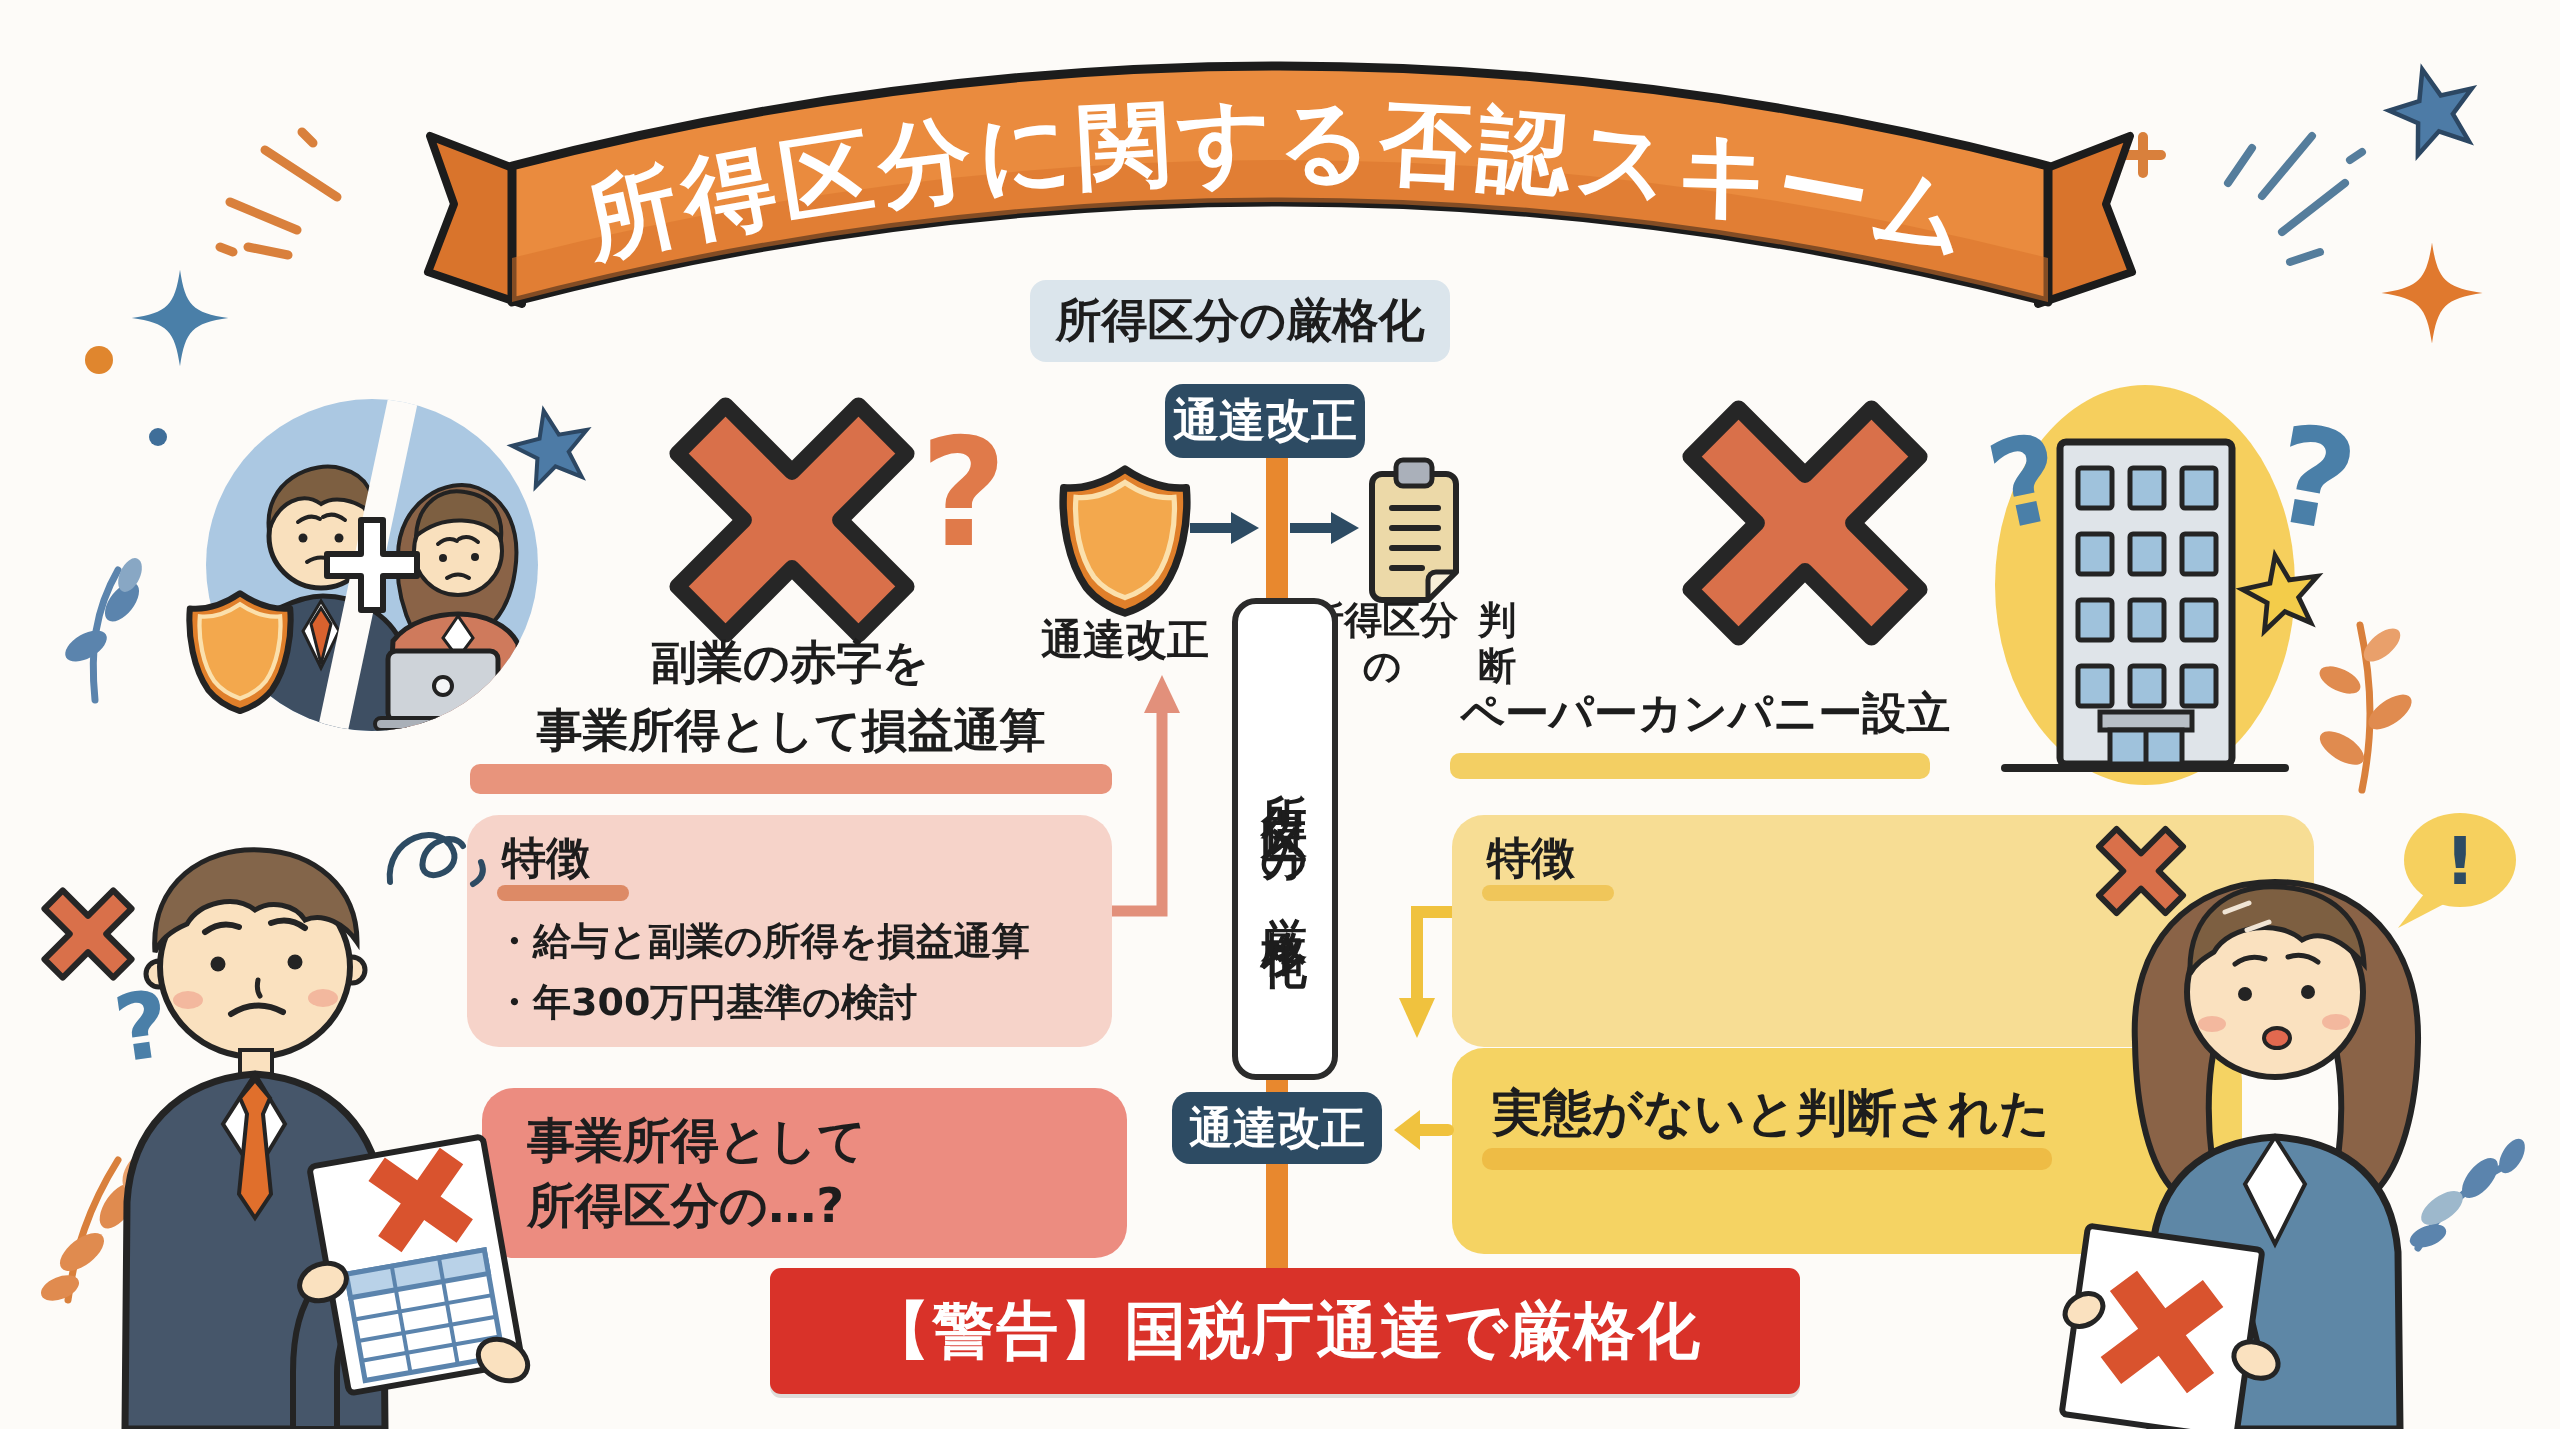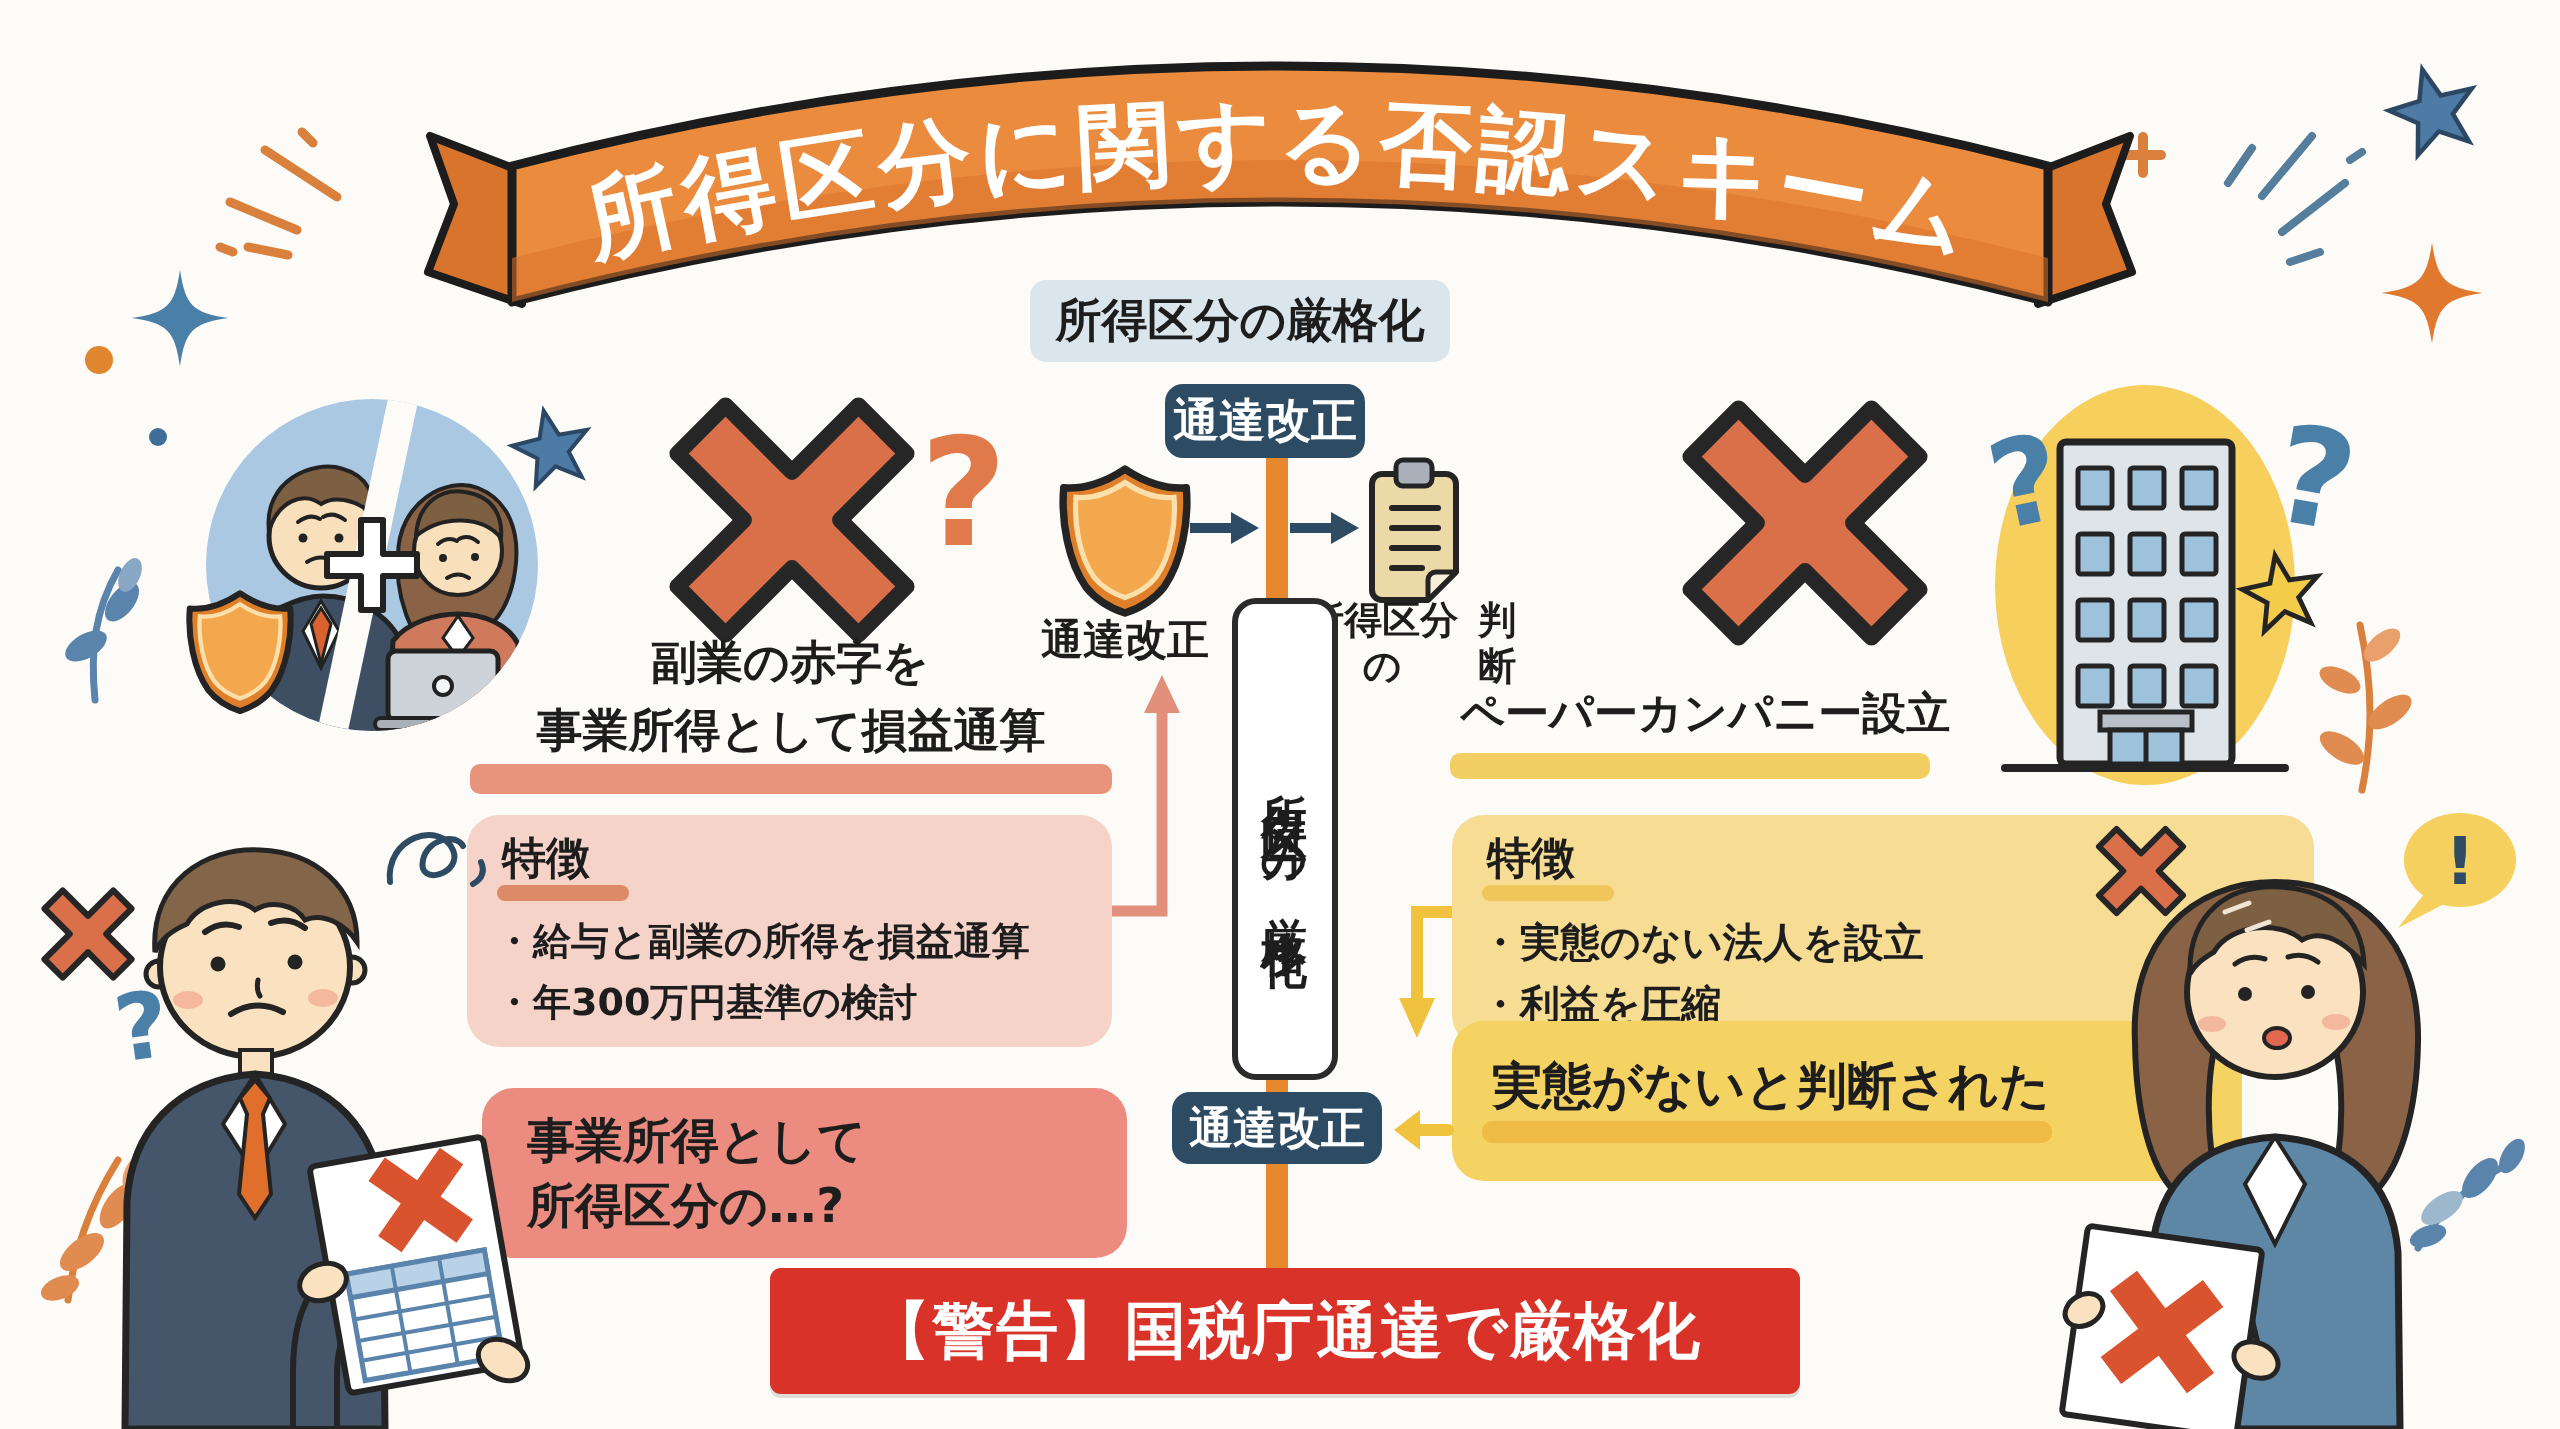--- a/index.html
+++ b/index.html
@@ -273,36 +273,32 @@
 <svg class="abs z2" style="left:1688px;top:406px" width="234" height="234" viewBox="-117 -117 234 234">
   <use href="#xshape" fill="#d9704a" stroke="#262626" stroke-width="16"></use>
 </svg>
 
 <div class="abs heading-underline z1" style="left:1450px;top:753px;width:480px;height:26px;background:#f3cf63"></div>
 <div class="abs jp z2" style="left:1460px;top:684px;font-size:44px">ペーパーカンパニー設立</div>
 
 <div class="abs softbox z2" style="left:1452px;top:815px;width:862px;height:232px;background:#f7dd94">
   <div class="jp" style="position:absolute;left:35px;top:14px;font-size:44px">特徴</div>
   <div class="heading-underline" style="position:absolute;left:30px;top:70px;width:132px;height:16px;background:#f0c65a"></div>
-  <div class="jp" style="position:absolute;left:28px;top:96px;font-size:40px;line-height:1.55">
-    <div>・実態のない法人を設立</div>
-    <div>・利益を圧縮</div>
-  </div>
 </div>
 
 <svg class="abs z3" style="left:2098px;top:828px" width="86" height="86" viewBox="-117 -117 234 234">
   <use href="#xshape" fill="#d9704a" stroke="#262626" stroke-width="16"></use>
 </svg>
 
 <svg class="abs z1" style="left:1395px;top:900px" width="120" height="150" viewBox="0 0 120 150">
   <path d="M115,12 H22 V100" stroke="#f0c23e" stroke-width="12" fill="none" stroke-linecap="round"></path>
   <polygon points="4,98 40,98 22,138" fill="#f0c23e"></polygon>
 </svg>
 
-<div class="abs softbox z2" style="left:1452px;top:1021px;width:790px;height:160px;background:#f5d363">
+<div class="abs softbox z2" style="left:1452px;top:1048px;width:790px;height:206px;background:#f5d363">
   <div class="heading-underline" style="position:absolute;left:30px;top:100px;width:570px;height:22px;background:#eebc45"></div>
   <div class="jp" style="position:absolute;left:40px;top:32px;font-size:50px">実態がないと判断された</div>
 </div>
 
 <svg class="abs z3" style="left:1388px;top:1102px" width="64" height="56" viewBox="0 0 64 56">
   <line x1="60" y1="28" x2="30" y2="28" stroke="#f0c23e" stroke-width="12" stroke-linecap="round"></line>
   <polygon points="32,8 32,48 6,28" fill="#f0c23e"></polygon>
 </svg>
 
 <div class="abs ctr z3" style="left:770px;top:1268px;width:1030px;height:126px;background:#d93229;border-radius:11px;box-shadow:0 4px 0 rgba(0,0,0,0.12)">

